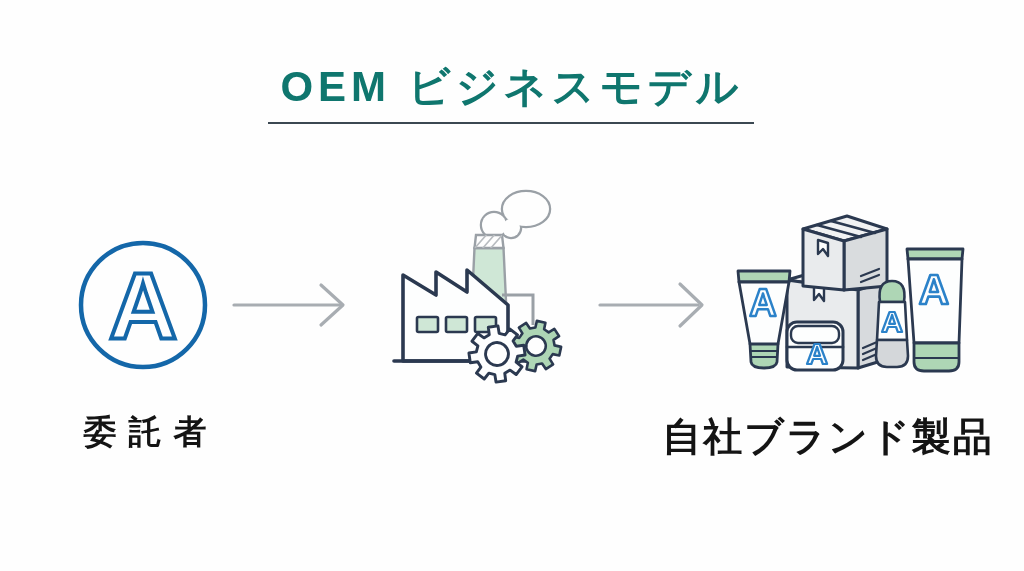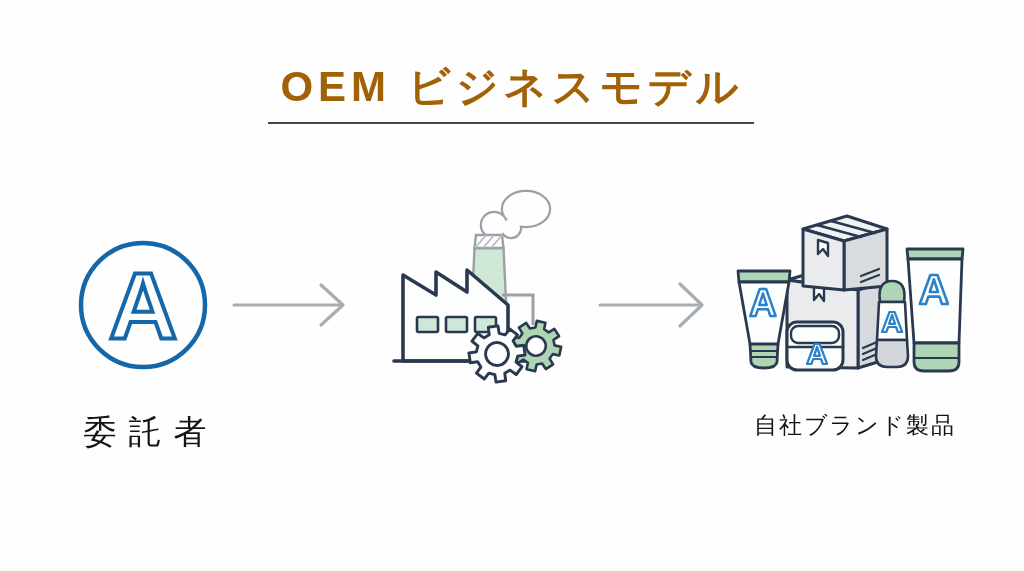--- a/index.html
+++ b/index.html
@@ -7,35 +7,35 @@
     width:1024px;height:571px;overflow:hidden;
     background:#fefefe;
     font-family:"Liberation Sans","DejaVu Sans",sans-serif;
     position:relative;
   }
   .canvas{position:absolute;inset:0;width:1024px;height:571px;}
   .title{
     position:absolute;top:62px;left:0;width:1024px;
     text-align:center;
     font-size:42px;font-weight:bold;letter-spacing:5px;
-    color:#a16207;line-height:50px;white-space:nowrap;
+    color:#0f766e;line-height:50px;white-space:nowrap;
   }
   .title-underline{
     position:absolute;top:122px;left:268px;width:486px;height:2px;
     background:#3b4852;
   }
   .icon-abs{position:absolute;}
   .node-label{
     position:absolute;top:410px;
-    text-align:center;font-weight:normal;color:#141414;
+    text-align:center;font-weight:bold;color:#141414;
     white-space:nowrap;
   }
   .label-1{left:40px;width:210px;font-size:33px;letter-spacing:12px;text-indent:12px;}
   .label-2{left:355px;width:230px;font-size:33px;letter-spacing:12px;text-indent:12px;}
-  .label-3{left:684px;width:340px;font-size:23px;letter-spacing:2px;text-indent:2px;}
+  .label-3{left:657px;width:340px;font-size:39px;letter-spacing:2px;text-indent:2px;}
   svg{display:block;}
 </style>
 </head>
 <body>
 
 <div class="canvas">
 
   <div class="title">OEM ビジネスモデル</div>
   <div class="title-underline"></div>
 

